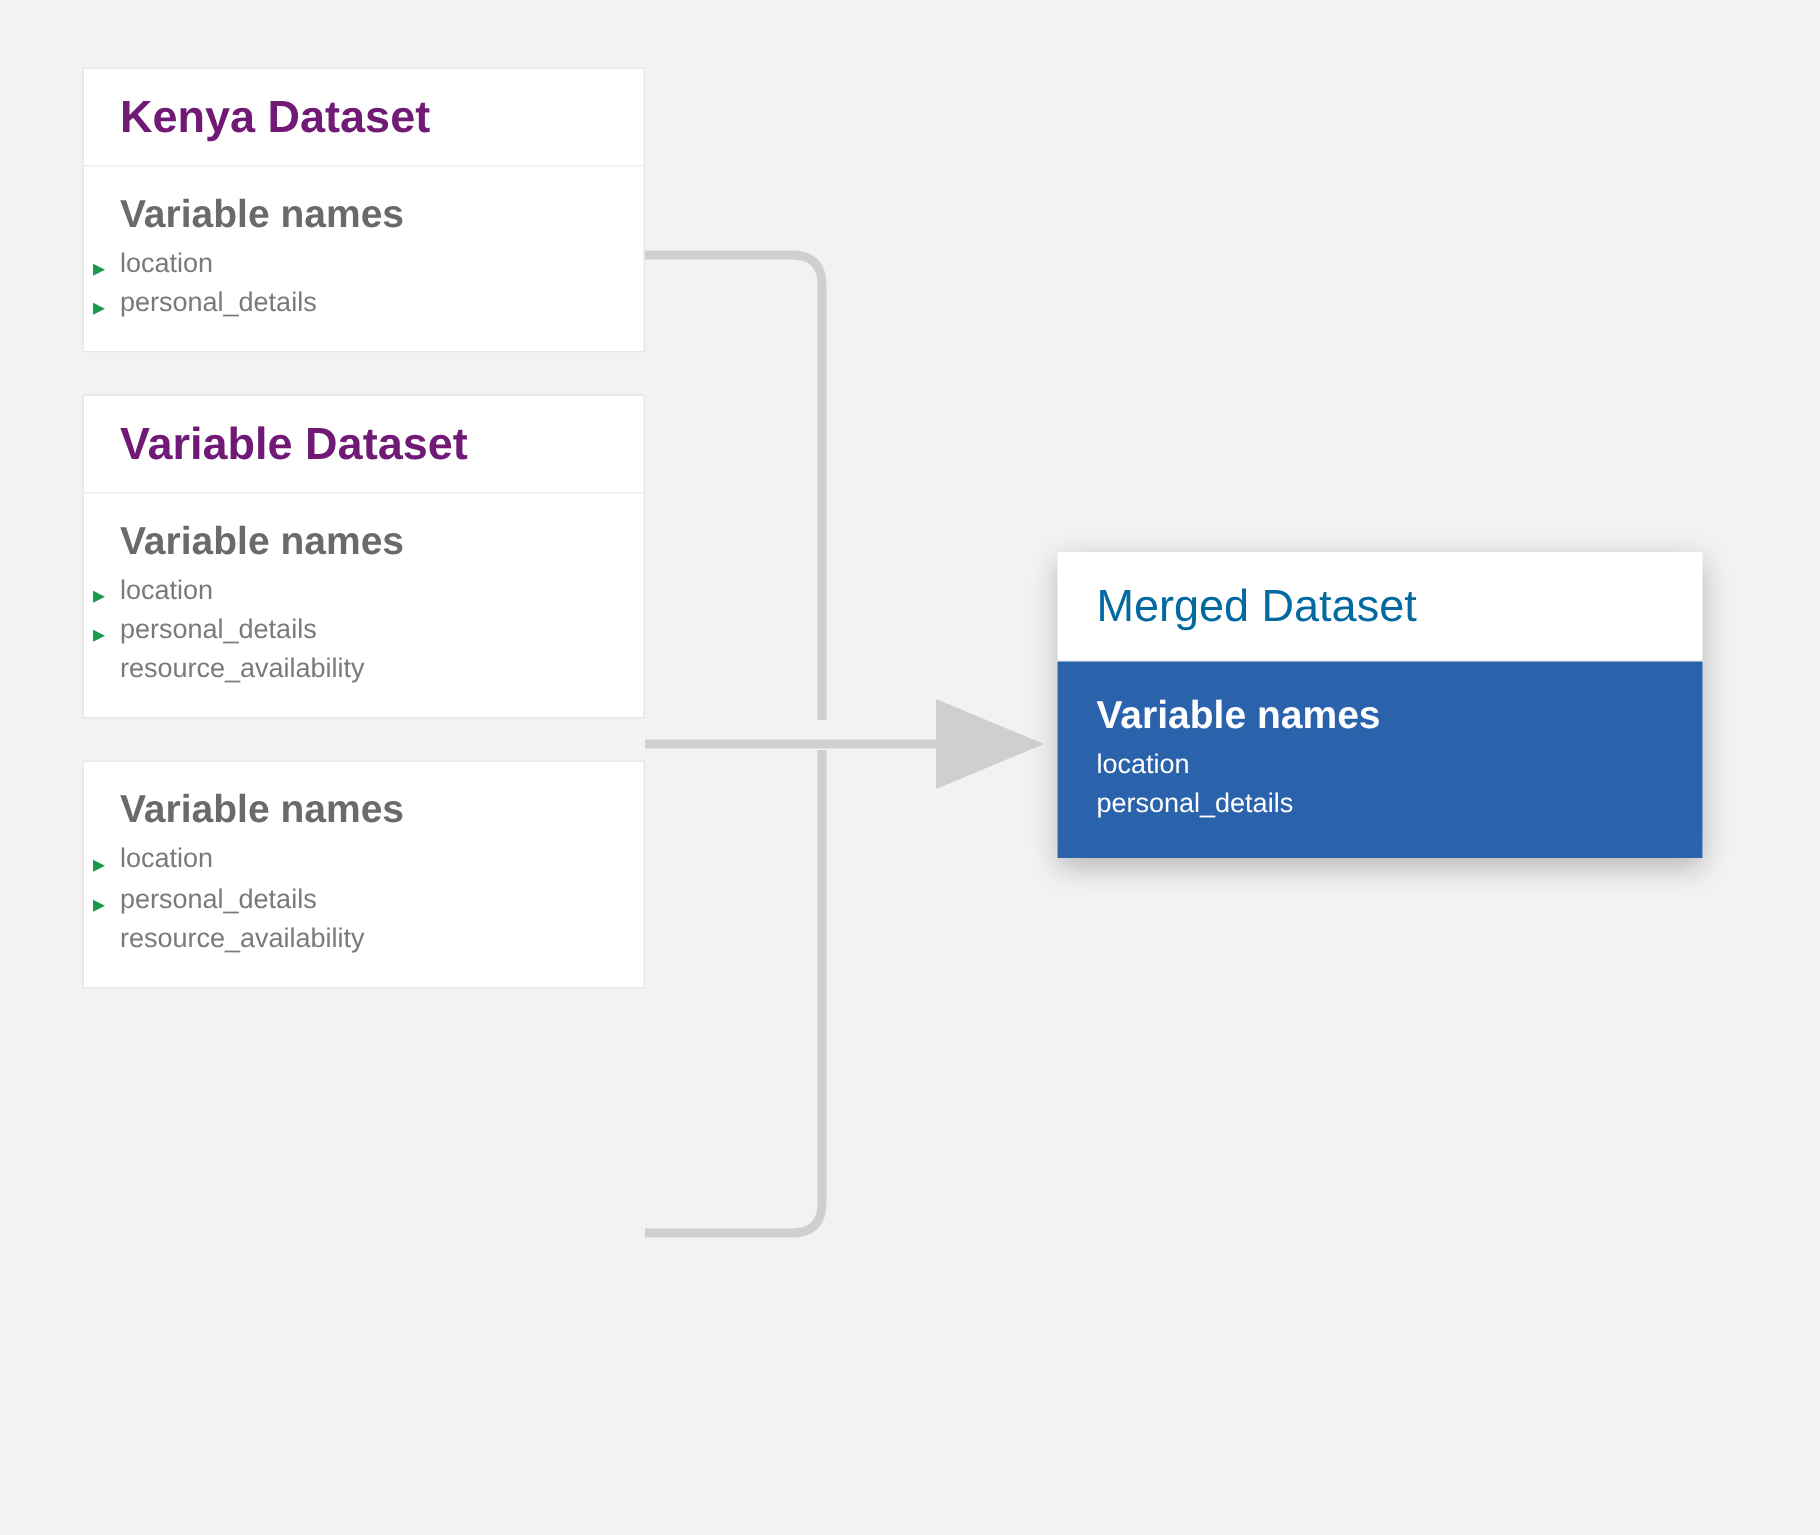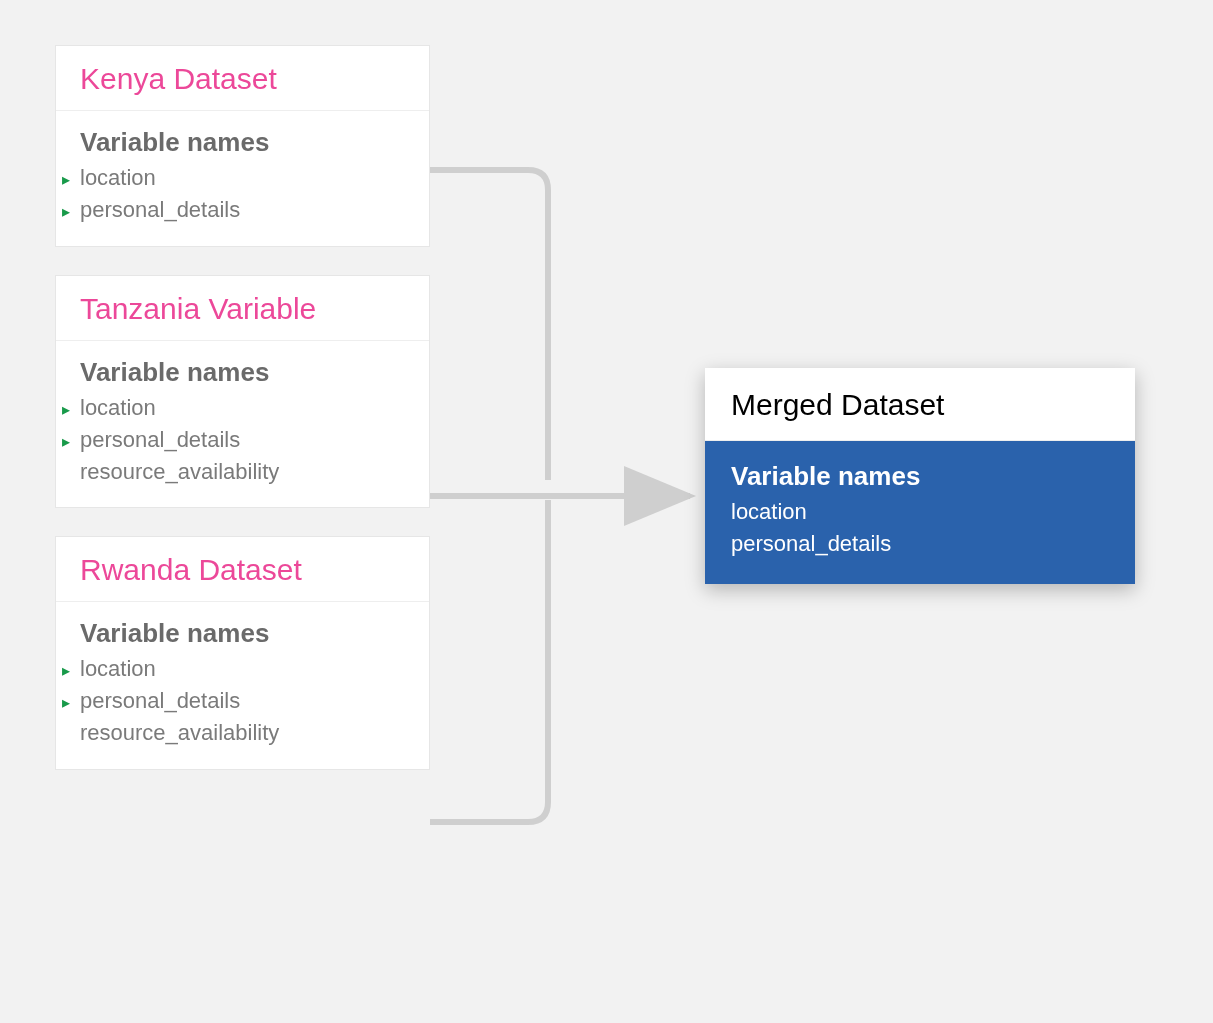--- a/index.html
+++ b/index.html
@@ -22,36 +22,36 @@
   }
   .card {
     background: #fff;
     border: 1px solid #e6e6e6;
   }
   .card-header {
     padding: 16px 24px 14px 24px;
     border-bottom: 1px solid #eee;
   }
   .card-title-src {
-    color: #ec4899;
+    color: #701a75;
     font-size: 30px;
-    font-weight: 400;
+    font-weight: 700;
   }
   .card-body {
     padding: 16px 24px 20px 24px;
   }
   .section-label {
     color: #6a6a6a;
     font-size: 26px;
     font-weight: 600;
     margin-bottom: 4px;
   }
   .var-line {
     color: #7a7a7a;
-    font-size: 22px;
+    font-size: 18px;
     line-height: 1.45;
     position: relative;
     padding-left: 0px;
   }
   .var-marked::before {
     content: "▸";
     color: #189a4a;
     position: absolute;
     left: -18px;
     font-size: 16px;
@@ -63,21 +63,21 @@
     top: 368px;
     width: 430px;
     background: #fff;
     box-shadow: 0 6px 18px rgba(0,0,0,0.25);
   }
   .merged-header {
     padding: 20px 26px 18px 26px;
     border-bottom: 1px solid #eee;
   }
   .merged-title {
-    color: #000000;
+    color: #0369a1;
     font-size: 30px;
     font-weight: 400;
   }
   .merged-body {
     background: #2a62ac;
     color: #fff;
     padding: 20px 26px 24px 26px;
   }
   .merged-body .section-label {
     color: #fff;
@@ -124,42 +124,39 @@
       </div>
       <div class="var-line var-marked">
         <span></span>
         <span>personal_details</span>
       </div>
     </div>
   </div>
 
   <div class="card">
     <div class="card-header">
-      <div class="card-title-src">Tanzania Variable</div>
+      <div class="card-title-src">Variable Dataset</div>
     </div>
     <div class="card-body">
       <div class="section-label">Variable names</div>
       <div class="var-line var-marked">
         <span></span>
         <span>location</span>
       </div>
       <div class="var-line var-marked">
         <span></span>
         <span>personal_details</span>
       </div>
       <div class="var-line">
         <span>resource_availability</span>
       </div>
     </div>
   </div>
 
   <div class="card">
-    <div class="card-header">
-      <div class="card-title-src">Rwanda Dataset</div>
-    </div>
     <div class="card-body">
       <div class="section-label">Variable names</div>
       <div class="var-line var-marked">
         <span></span>
         <span>location</span>
       </div>
       <div class="var-line var-marked">
         <span></span>
         <span>personal_details</span>
       </div>

